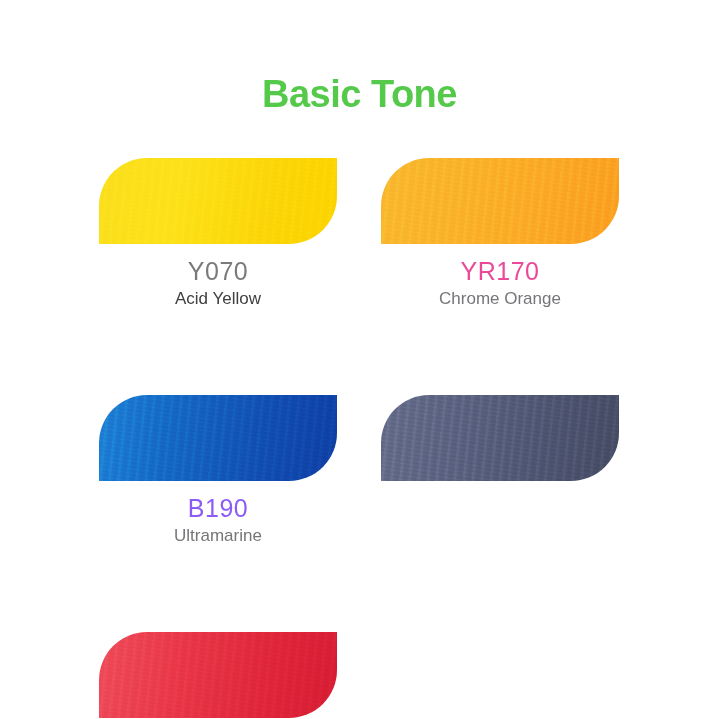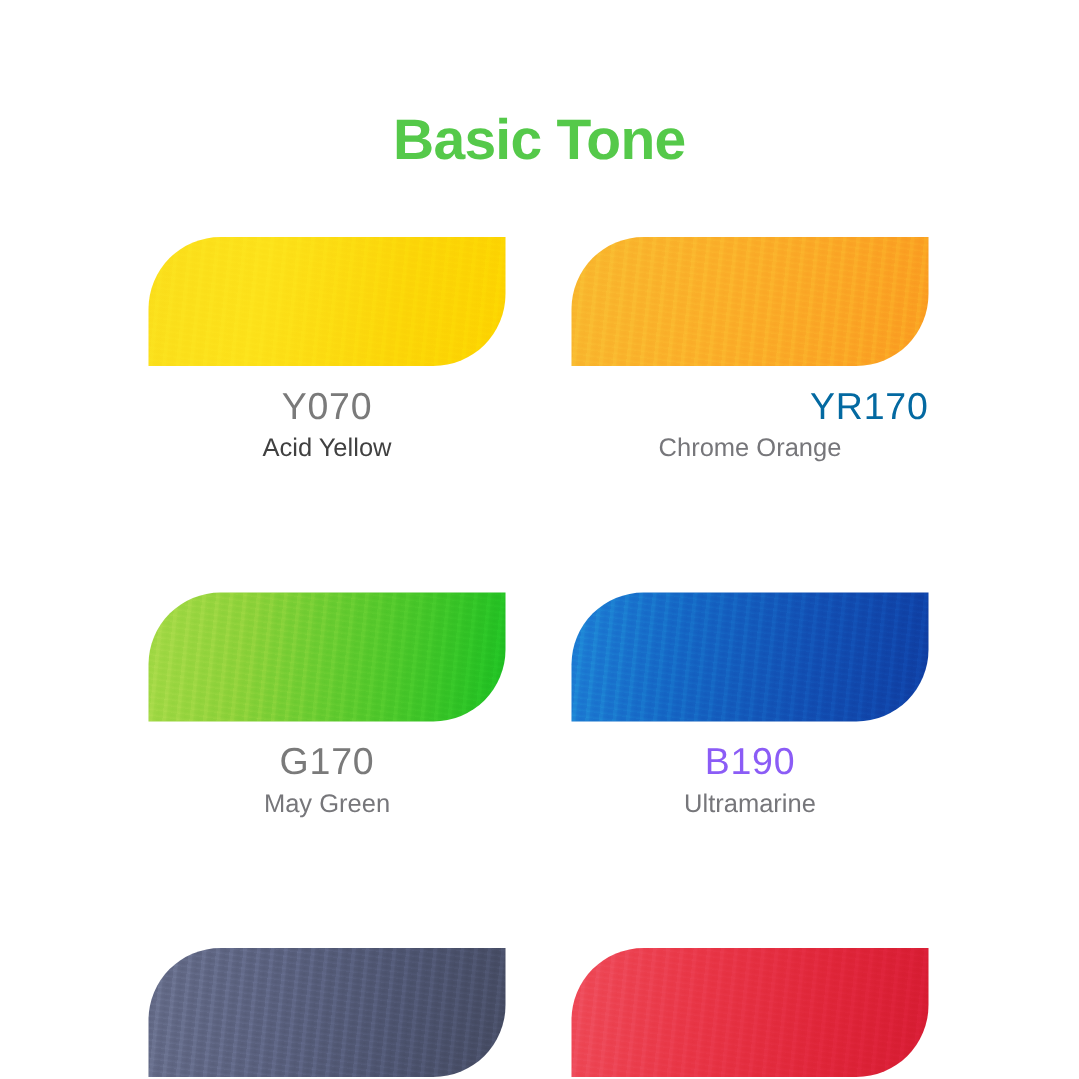--- a/index.html
+++ b/index.html
@@ -125,34 +125,25 @@
         <div class="code" style="color: rgb(122, 122, 122);">Y070</div>
         <div class="name" style="color: #404040;">Acid Yellow</div>
       </div>
     </div>
 
     <div class="cell">
       <div class="swatch-wrap">
         <div class="swatch" style="background: linear-gradient(100deg, rgb(249, 185, 47) 0%, rgb(251, 177, 42) 38%, rgb(251, 168, 38) 72%, rgb(251, 159, 33) 100%);"></div>
       </div>
       <div class="labels">
-        <div class="code" style="color: #0369a1; text-align: right;">YR170</div>
+        <div class="code" style="color: #ec4899;">YR170</div>
         <div class="name" style="color: rgb(118, 118, 122);">Chrome Orange</div>
       </div>
     </div>
 
-    <div class="cell">
-      <div class="swatch-wrap">
-        <div class="swatch" style="background: linear-gradient(100deg, rgb(166, 218, 71) 0%, rgb(142, 210, 58) 28%, rgb(86, 201, 44) 62%, rgb(28, 192, 34) 100%);"></div>
-      </div>
-      <div class="labels">
-        <div class="code" style="color: rgb(122, 122, 122);">G170</div>
-        <div class="name" style="color: rgb(118, 118, 122);">May Green</div>
-      </div>
-    </div>
 
     <div class="cell">
       <div class="swatch-wrap">
         <div class="swatch" style="background: linear-gradient(100deg, rgb(30, 130, 214) 0%, rgb(21, 105, 198) 30%, rgb(18, 80, 180) 66%, rgb(15, 63, 164) 100%);"></div>
       </div>
       <div class="labels">
         <div class="code" style="color: #8b5cf6;">B190</div>
         <div class="name" style="color: rgb(118, 118, 122); text-align: center;">Ultramarine</div>
       </div>
     </div>

